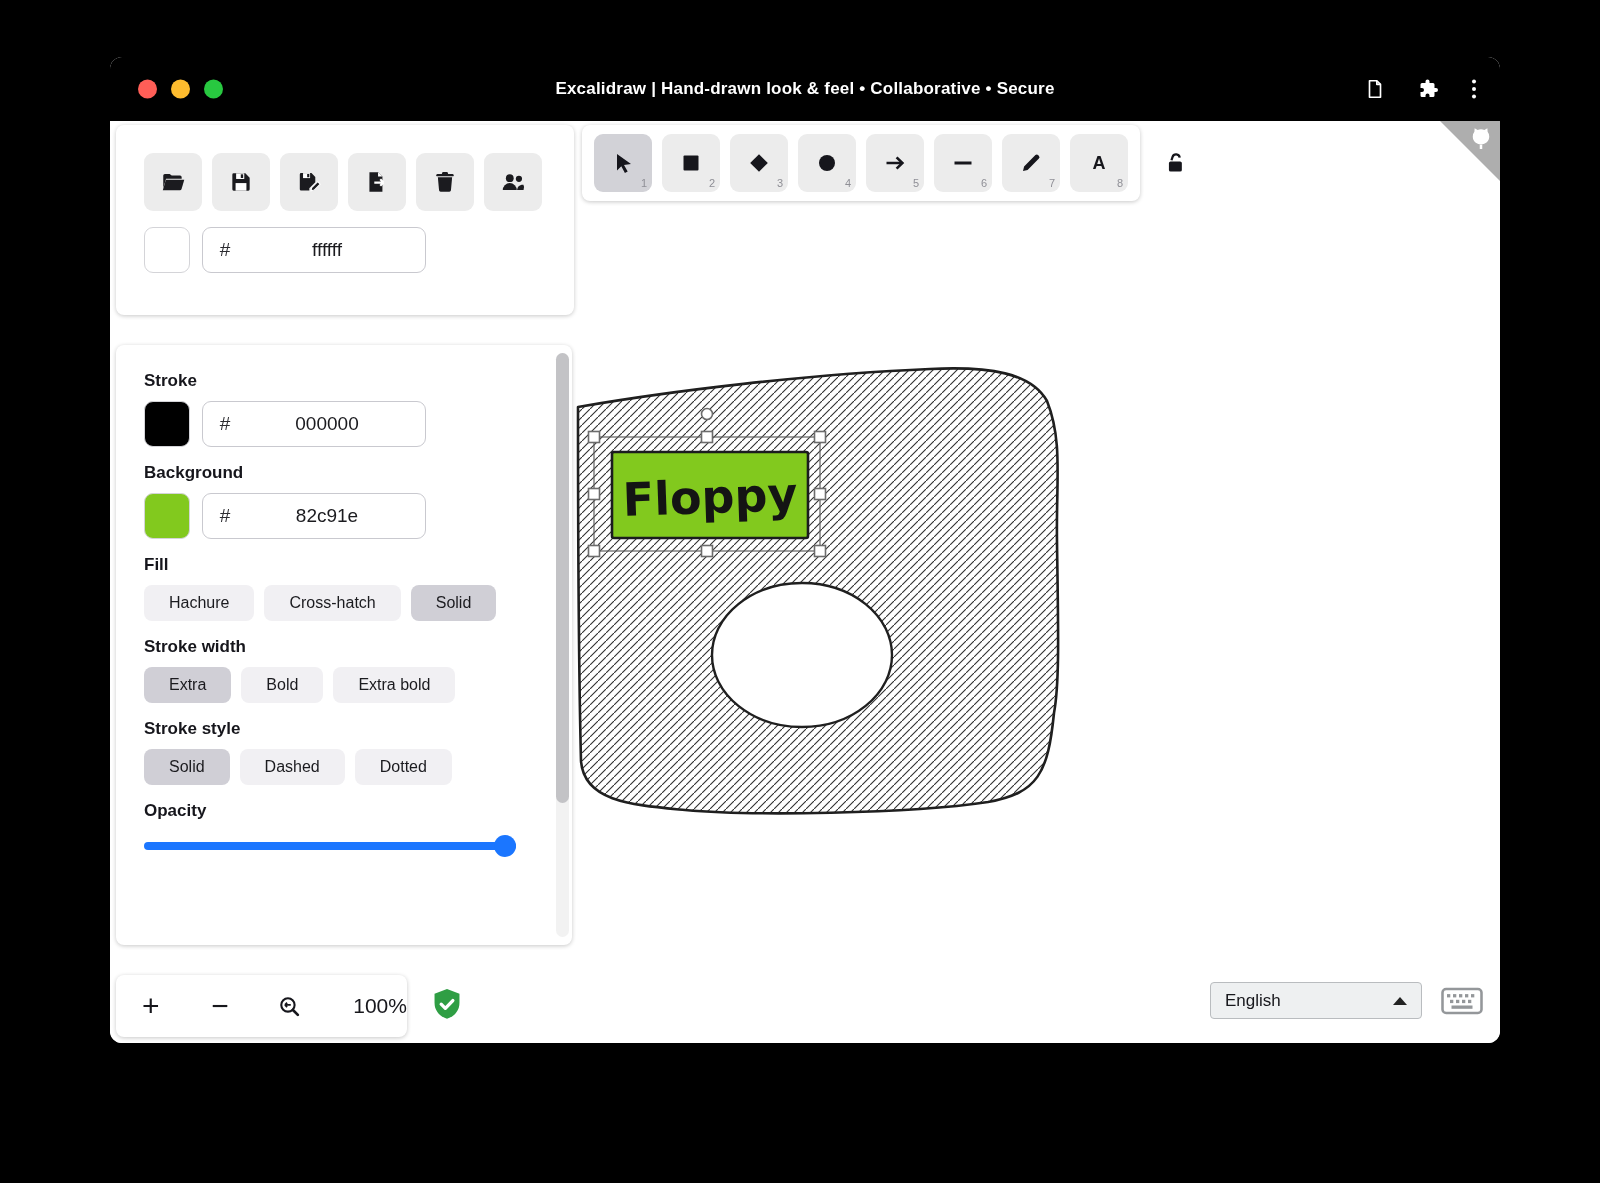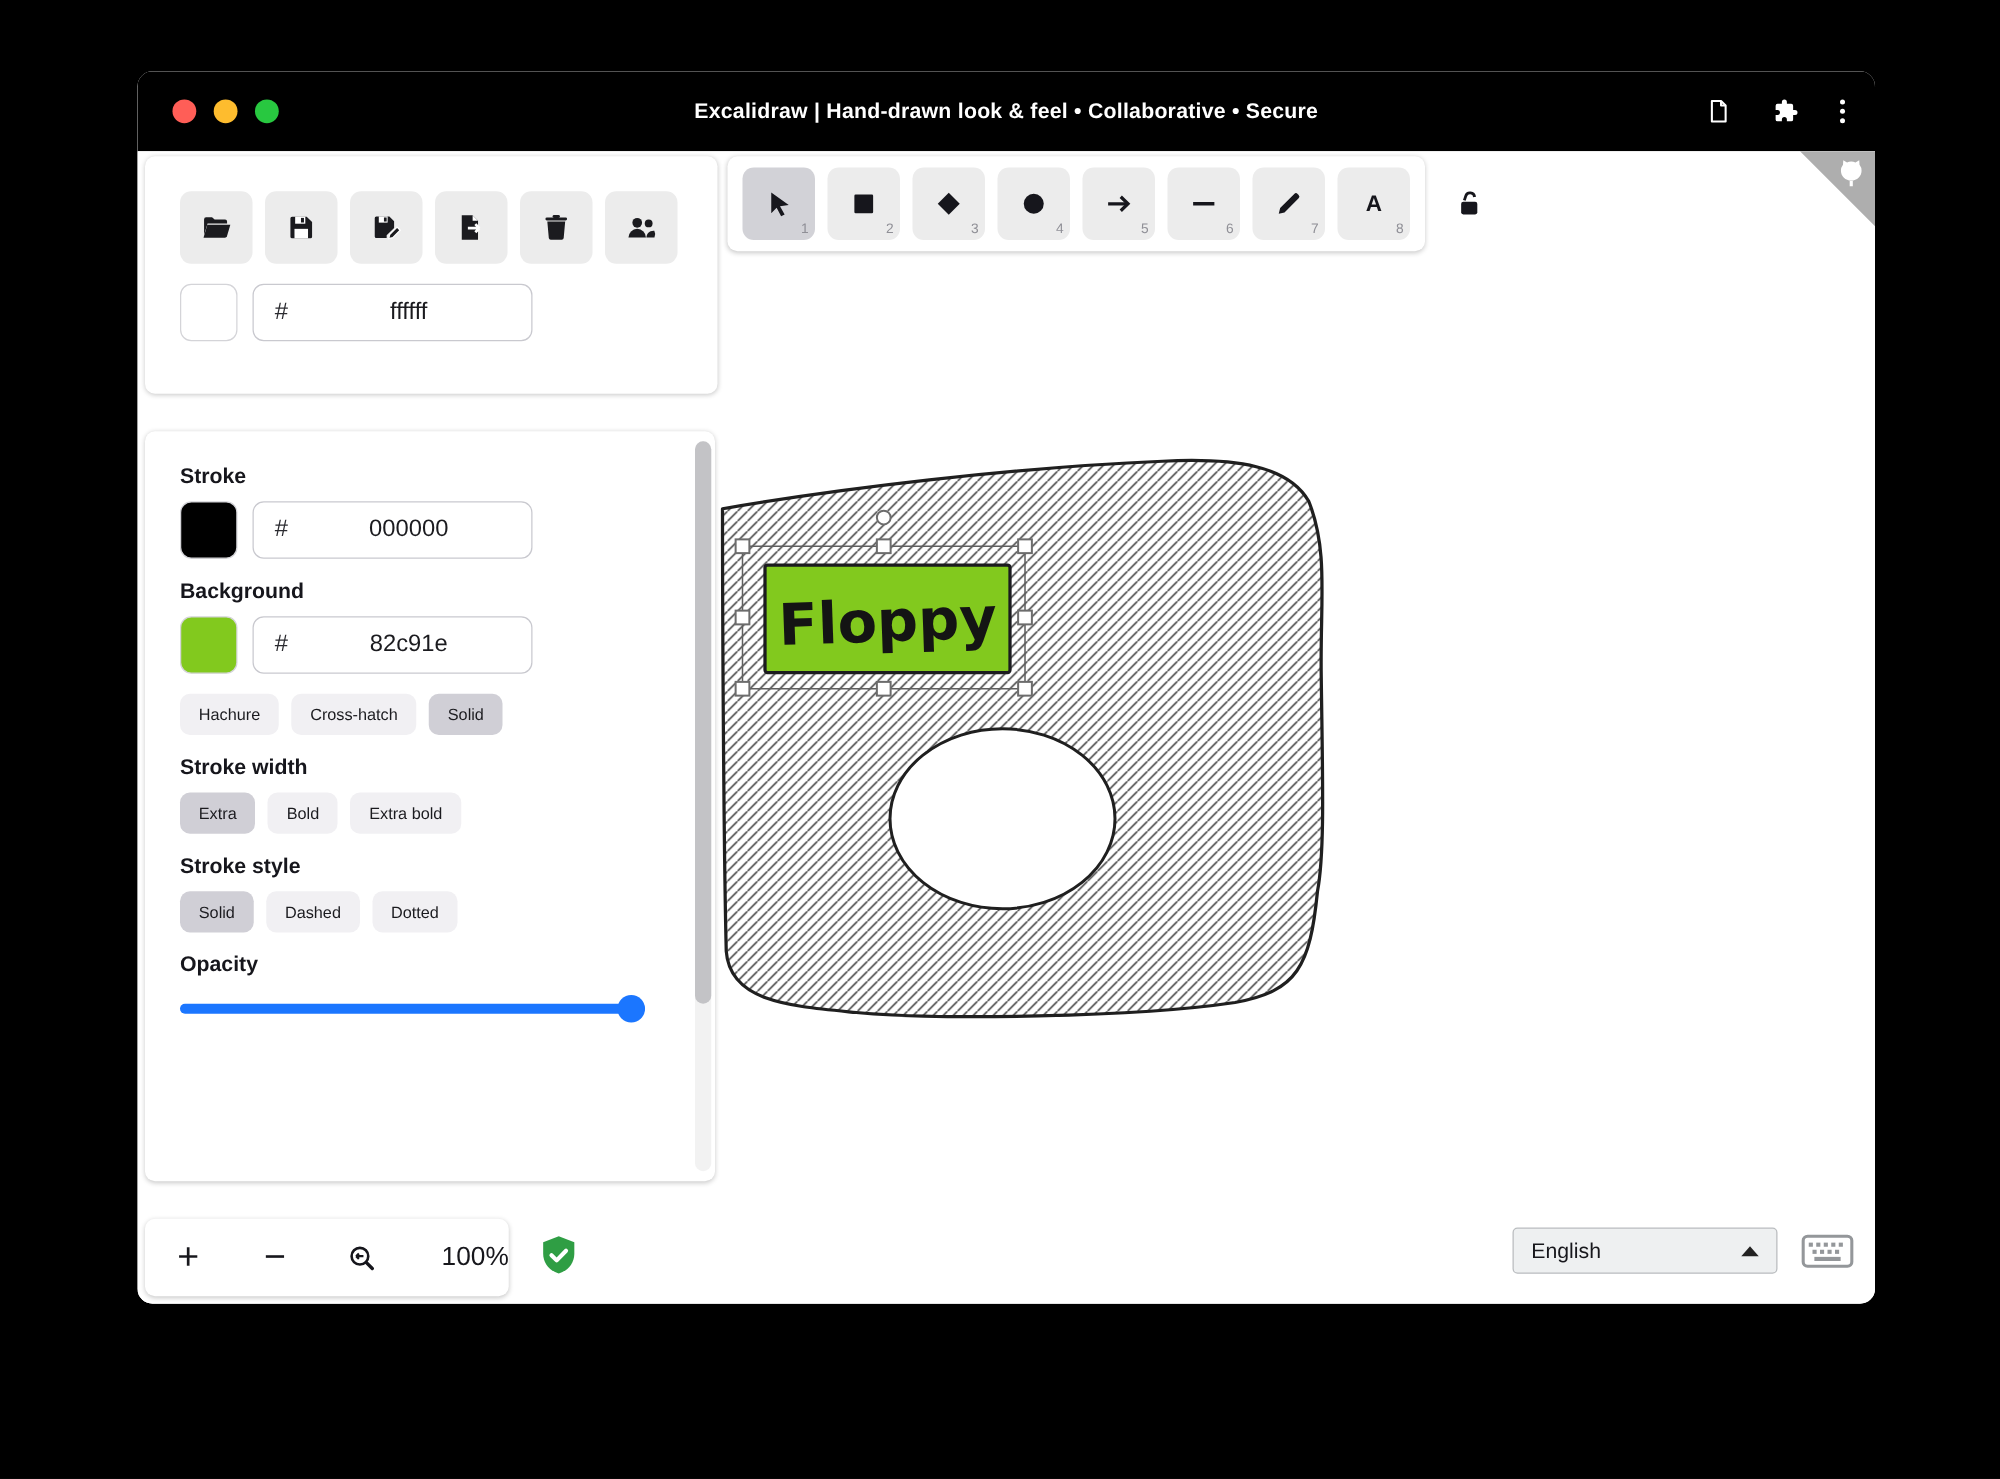--- a/index.html
+++ b/index.html
@@ -54,21 +54,21 @@
   .gh-corner { position: absolute; right: 0; top: 0; width: 0; height: 0;
                border-top: 60px solid #aeaeae; border-left: 60px solid transparent; cursor: pointer; }
   .gh-cat { position: absolute; right: 4px; top: 3px; }
 
   
   .island-props { left: 6px; top: 224px; width: 456px; height: 600px; padding: 26px 40px 24px 28px; }
   .plabel { font-weight: 700; font-size: 17px; color: #16161c; margin-bottom: 10px; }
   .psection { margin-bottom: 16px; }
   .swatch-row { display: flex; gap: 12px; align-items: center; }
   .opt-row { display: flex; gap: 10px; }
-  .opt { padding: 9px 15px; background: #f1f0f3; border-radius: 8px; font-size: 13px;
+  .opt { padding: 9px 25px; background: #f1f0f3; border-radius: 8px; font-size: 16px;
          color: #1b1b1f; border: none; cursor: pointer; white-space: nowrap; }
   .opt.selected { background: #d0cfd6; }
   .slider { position: relative; width: 372px; height: 22px; margin-top: 14px; cursor: pointer; }
   .slider-track { position: absolute; left: 0; right: 0; top: 7px; height: 8px; border-radius: 4px; background: #1b76ff; }
   .slider-thumb { position: absolute; right: 0; top: 0; width: 22px; height: 22px; border-radius: 50%; background: #1b76ff; }
   .scroll-track { position: absolute; right: 3px; top: 8px; width: 13px; height: 584px;
                   background: #f2f2f2; border-radius: 7px; }
   .scroll-thumb { position: absolute; left: 0; top: 0; width: 13px; height: 450px;
                   background: #c3c3c6; border-radius: 7px; cursor: pointer; }
 
@@ -299,20 +299,21 @@
           <div class="swatch-row">
             <div class="swatch" style="background: rgb(130, 201, 30);"></div>
             <div class="hexinput">
               <span class="hash">#</span>
               <input type="text" value="82c91e" style="">
             </div>
           </div>
         </div>
 
         <div class="psection">
+          <div class="plabel">Fill</div>
           <div class="opt-row">
             <button class="opt">Hachure</button>
             <button class="opt">Cross-hatch</button>
             <button class="opt selected">Solid</button>
           </div>
         </div>
 
         <div class="psection">
           <div class="plabel">Stroke width</div>
           <div class="opt-row">

